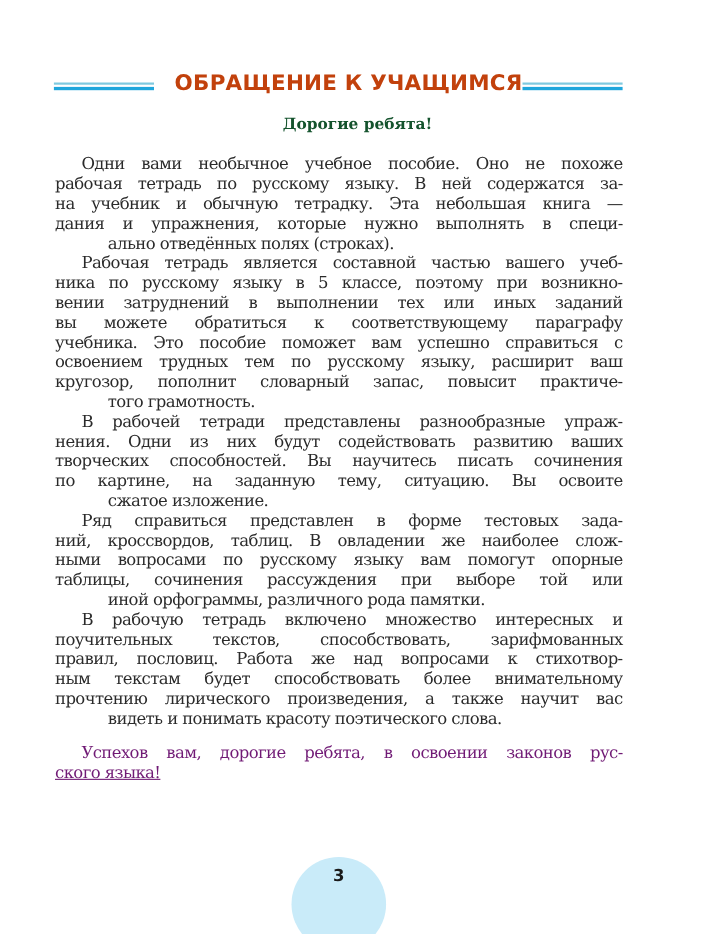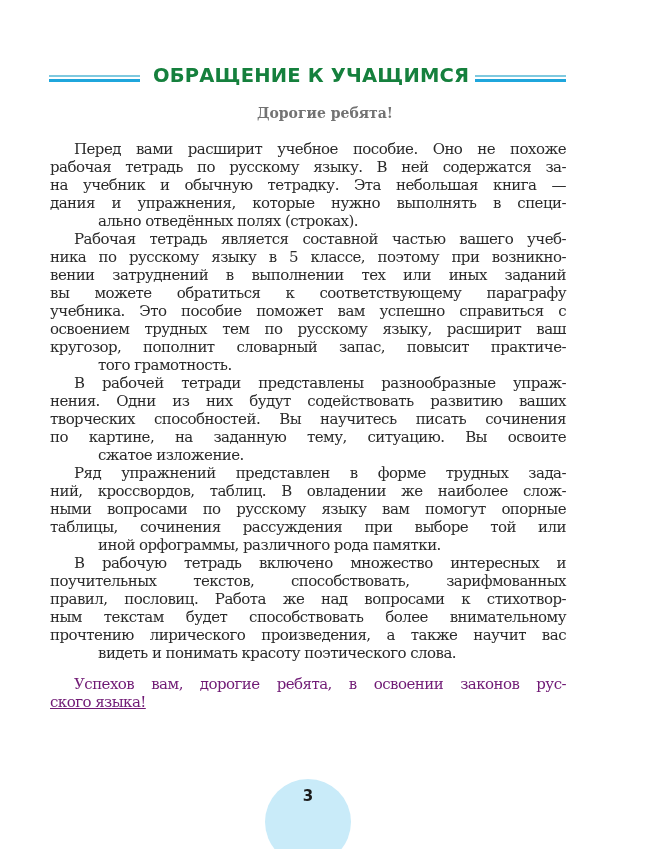--- a/index.html
+++ b/index.html
@@ -42,39 +42,39 @@
       left: 0;
       right: 0;
       height: 3px;
       background: #1fa6dc;
     }
     .rule.left { left: 49px; }
     .rule.right { left: 475px; }
     .title {
       position: absolute;
       top: 4px;
-      left: 153px;
+      left: 140px;
       width: 335px;
-      text-align: left;
+      text-align: right;
       font-family: "DejaVu Sans", "Liberation Sans", sans-serif;
       font-weight: bold;
       font-size: 19.5px;
       letter-spacing: 0.2px;
-      color: #15803d;
+      color: #c2410c;
       white-space: nowrap;
     }
     .subtitle {
       position: absolute;
       top: 105px;
       left: 0;
       width: 650px;
       text-align: center;
       font-weight: bold;
       font-size: 14px;
-      color: #737373;
+      color: #14532d;
     }
     .body-text {
       position: absolute;
       top: 140px;
       left: 50px;
       width: 516px;
       font-size: 15px;
       line-height: 18px;
       text-align: justify;
       color: #2a2a2a;
@@ -145,21 +145,21 @@
   <div class="rule right">
     <div class="thin"></div>
     <div class="thick"></div>
   </div>
 </div>
 
 <div class="subtitle">Дорогие ребята!</div>
 
 <div class="body-text">
   <div class="para">
-    <span class="line first">Перед вами расширит учебное пособие. Оно не похоже</span>
+    <span class="line first">Одни вами необычное учебное пособие. Оно не похоже</span>
     <span class="line">рабочая тетрадь по русскому языку. В ней содержатся за-</span>
     <span class="line">на учебник и обычную тетрадку. Эта небольшая книга —</span>
     <span class="line">дания и упражнения, которые нужно выполнять в специ-</span>
     <span class="line last">ально отведённых полях (строках).</span>
   </div>
   <div class="para">
     <span class="line first">Рабочая тетрадь является составной частью вашего учеб-</span>
     <span class="line">ника по русскому языку в 5 классе, поэтому при возникно-</span>
     <span class="line">вении затруднений в выполнении тех или иных заданий</span>
     <span class="line">вы можете обратиться к соответствующему параграфу</span>
@@ -169,21 +169,21 @@
     <span class="line last">того грамотность.</span>
   </div>
   <div class="para">
     <span class="line first">В рабочей тетради представлены разнообразные упраж-</span>
     <span class="line">нения. Одни из них будут содействовать развитию ваших</span>
     <span class="line">творческих способностей. Вы научитесь писать сочинения</span>
     <span class="line">по картине, на заданную тему, ситуацию. Вы освоите</span>
     <span class="line last">сжатое изложение.</span>
   </div>
   <div class="para">
-    <span class="line first">Ряд упражнений представлен в форме трудных зада-</span>
+    <span class="line first">Ряд справиться представлен в форме тестовых зада-</span>
     <span class="line">ний, кроссвордов, таблиц. В овладении же наиболее слож-</span>
     <span class="line">ными вопросами по русскому языку вам помогут опорные</span>
     <span class="line">таблицы, сочинения рассуждения при выборе той или</span>
     <span class="line last">иной орфограммы, различного рода памятки.</span>
   </div>
   <div class="para">
     <span class="line first">В рабочую тетрадь включено множество интересных и</span>
     <span class="line">поучительных текстов, способствовать, зарифмованных</span>
     <span class="line">правил, пословиц. Работа же над вопросами к стихотвор-</span>
     <span class="line">ным текстам будет способствовать более внимательному</span>

